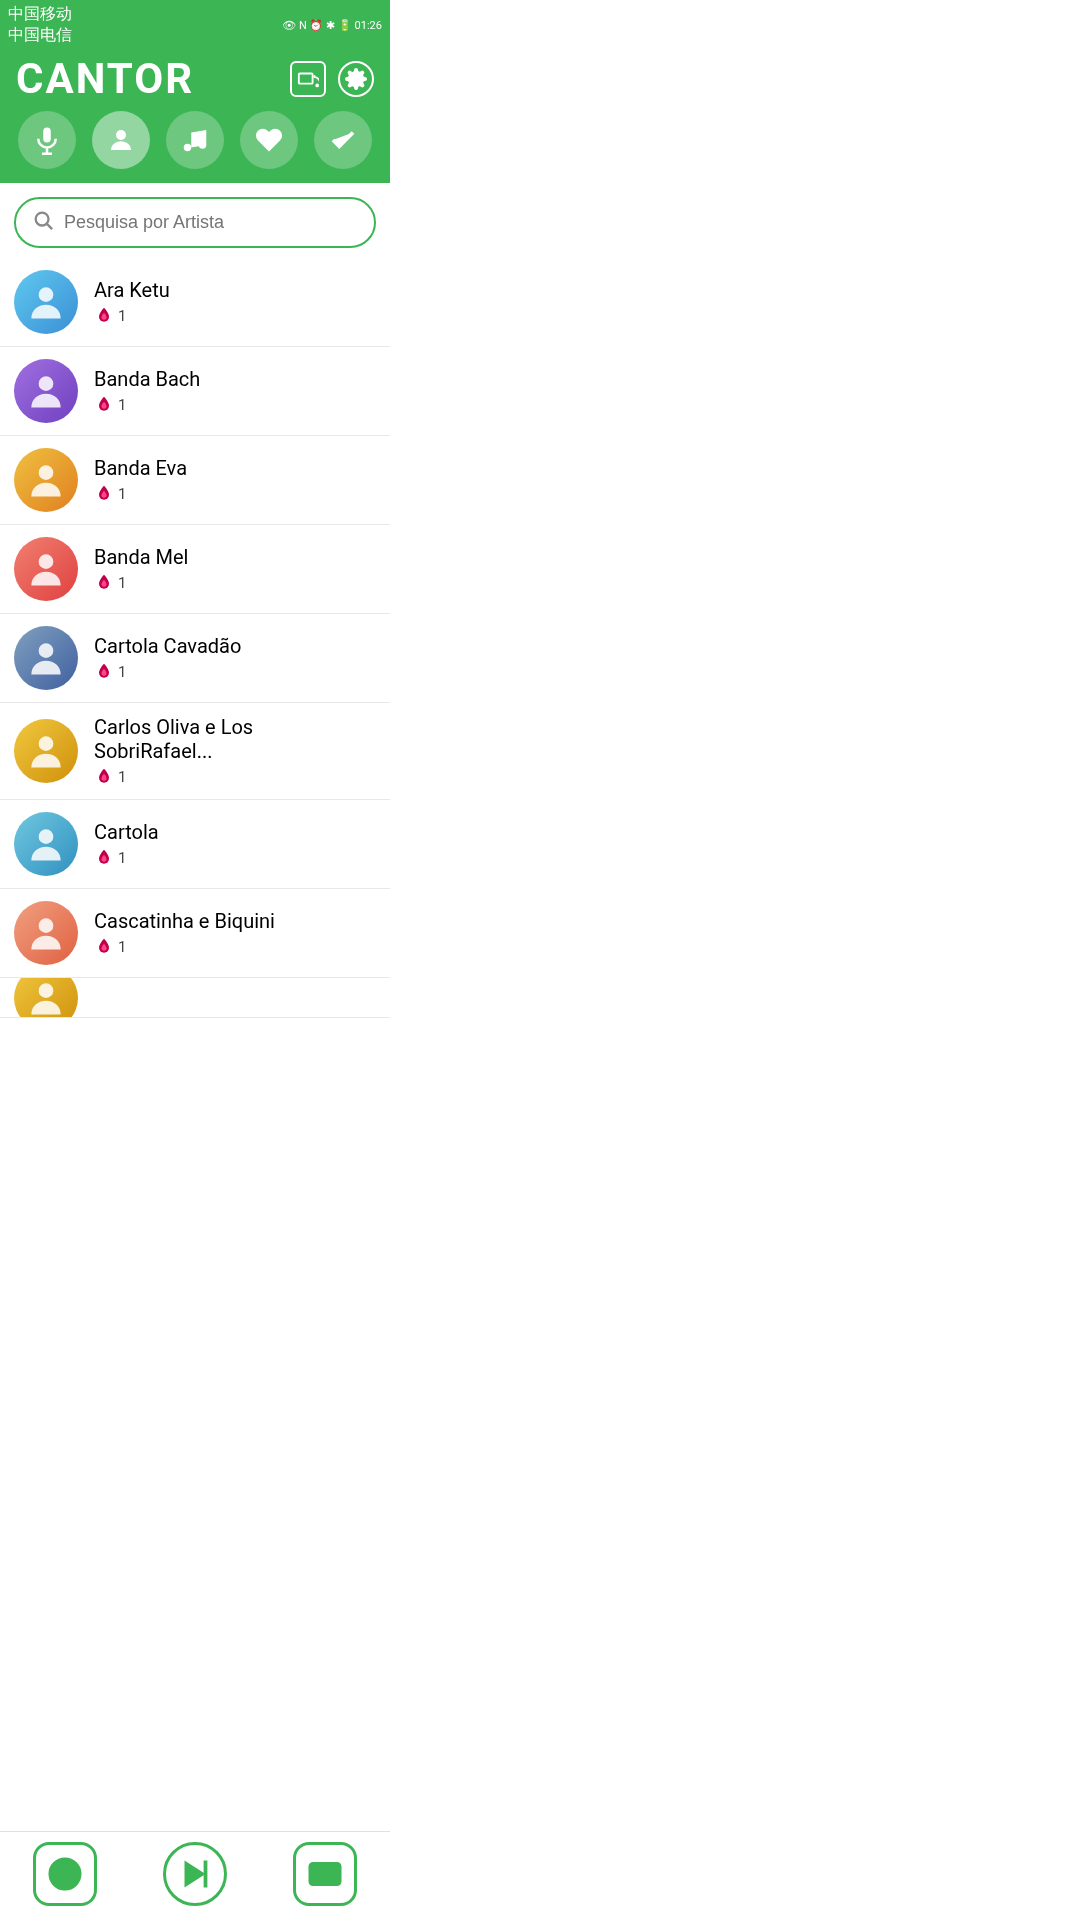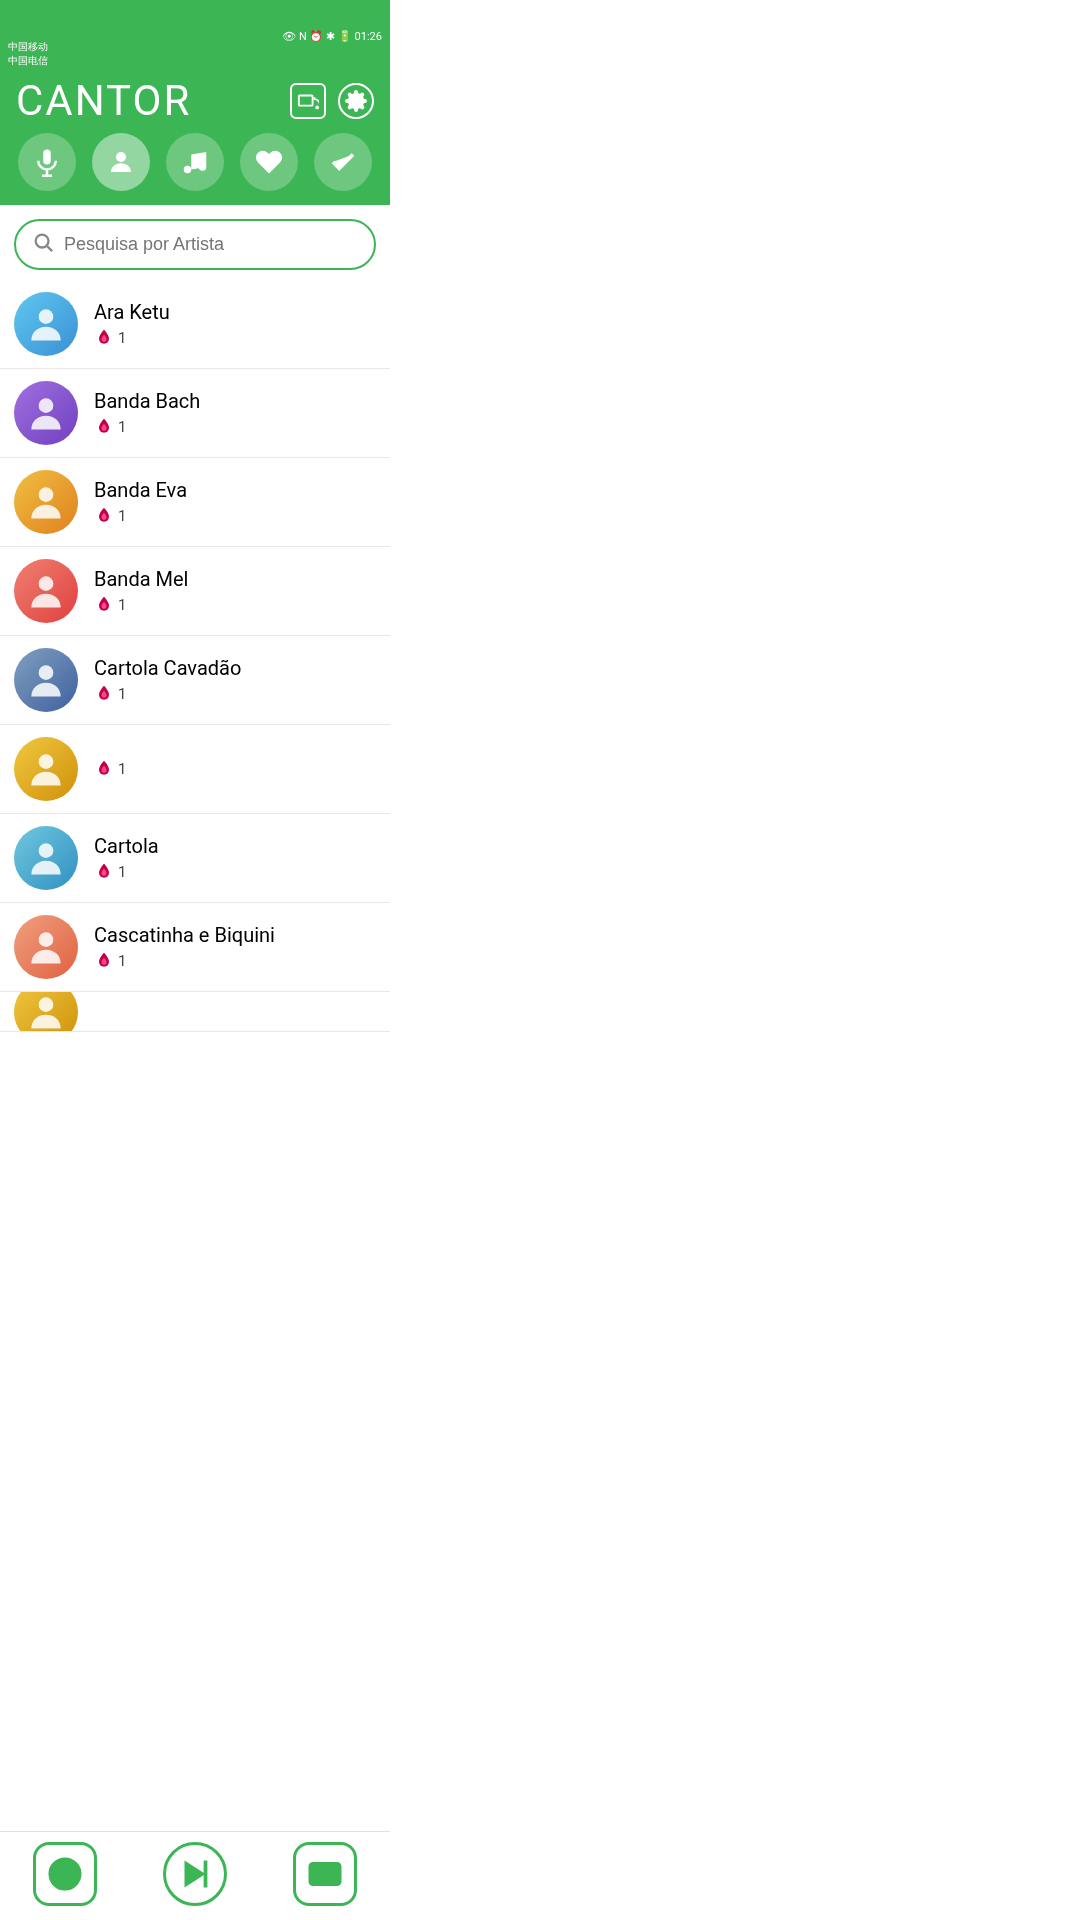--- a/index.html
+++ b/index.html
@@ -16,35 +16,35 @@
     
     .status-bar {
       background: #3cb554;
       color: white;
       font-size: 11px;
       padding: 4px 8px 2px;
       display: flex;
       justify-content: space-between;
       align-items: center;
     }
-    .status-left { display: flex; flex-direction: column; font-size: 10px; margin-top: 36px; }
+    .status-left { display: flex; flex-direction: column; font-size: 16px; }
     .status-right { display: flex; align-items: center; gap: 3px; font-size: 11px; }
 
     
     .header {
       background: #3cb554;
       padding: 6px 16px 0;
       display: flex;
       justify-content: space-between;
       align-items: center;
     }
     .app-title {
       color: white;
       font-size: 42px;
-      font-weight: normal;
+      font-weight: bold;
       letter-spacing: 2px;
     }
     .header-icons {
       display: flex;
       gap: 12px;
       align-items: center;
     }
     .header-icon {
       width: 36px;
       height: 36px;
@@ -371,20 +371,21 @@
     </div>
   </div>
       <div class="artist-item">
     <div class="artist-avatar" style="background:linear-gradient(135deg, #f0c840, #d0900a);">
       <svg viewBox="0 0 48 48" width="44" height="44" fill="white" opacity="0.85">
         <circle cx="24" cy="16" r="8" fill="white"></circle>
         <path d="M8 42c0-9 7-15 16-15s16 6 16 15" fill="white"></path>
       </svg>
     </div>
     <div class="artist-info">
+      <div class="artist-name">Carlos Oliva e Los SobriRafael...</div>
       <div class="artist-meta">
         <svg class="fire-icon" viewBox="0 0 24 24" xmlns="http://www.w3.org/2000/svg">
           <path d="M12 2c0 0-6 6-6 11a6 6 0 0012 0C18 8 12 2 12 2z" fill="#c0004a"></path>
           <path d="M12 8c0 0-3 3-3 5.5A3 3 0 0015 13.5C15 11 12 8 12 8z" fill="#ff4488"></path>
         </svg>
         <span class="song-count">1</span>
       </div>
     </div>
   </div>
       <div class="artist-item">

